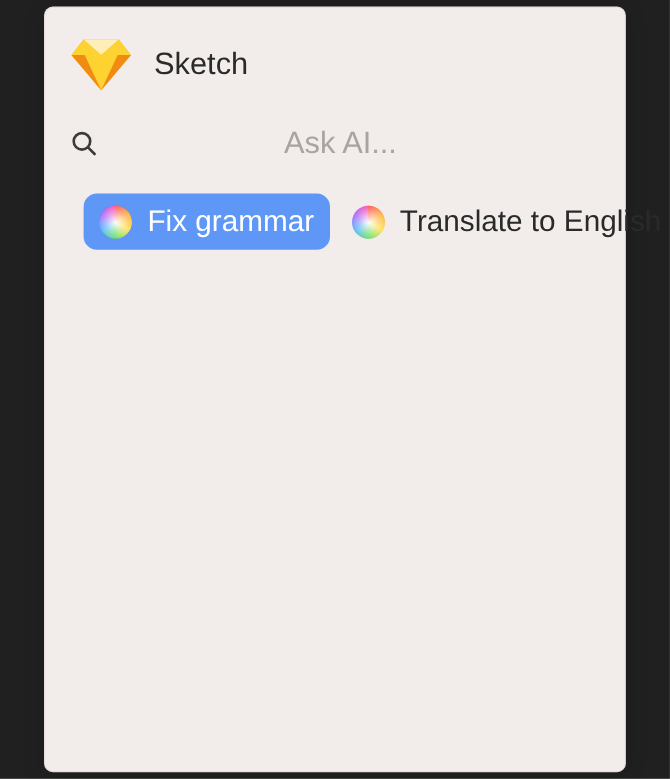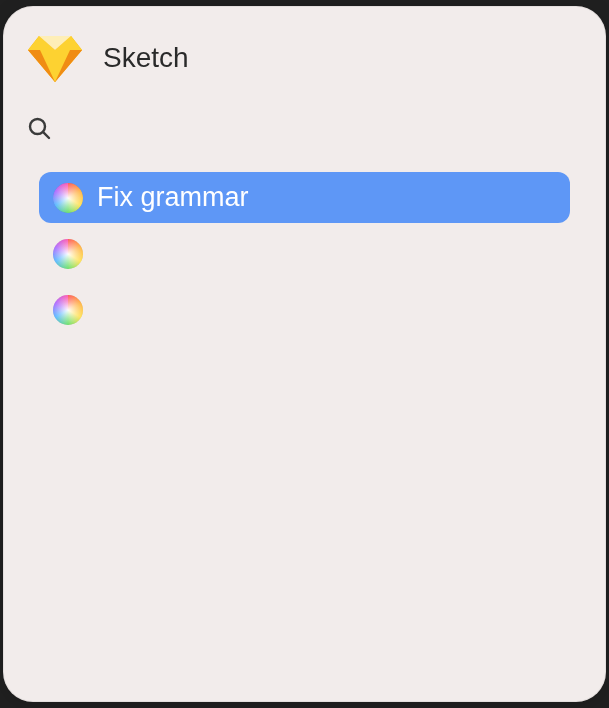--- a/index.html
+++ b/index.html
@@ -10,24 +10,24 @@
     body {
       font-family: -apple-system, BlinkMacSystemFont, "Segoe UI", Helvetica, Arial, sans-serif;
       background: #202020;
       width: 609px;
       height: 708px;
       display: flex;
       align-items: center;
       justify-content: center;
     }
     .panel {
-      width: 603px;
+      width: 529px;
       height: 696px;
       background: #f2eceb;
-      border-radius: 30px;
+      border-radius: 8px;
       box-shadow: 0 4px 20px rgba(0,0,0,0.15), inset 0 0 0 1px rgba(0,0,0,0.06);
       padding: 20px 18px;
       display: flex;
       flex-direction: column;
     }
     .header {
       display: flex;
       align-items: center;
       gap: 20px;
       padding: 8px 6px 24px 6px;
@@ -67,21 +67,21 @@
       color: #2a2a2a;
       outline: none;
       text-align: center;
       padding-right: 28px;
     }
     .search-input::placeholder {
       color: #a9a3a1;
     }
     .command-list {
       display: flex;
-      flex-direction: column;
+      flex-direction: row;
       gap: 6px;
       padding: 0 18px;
     }
     .command-item {
       display: flex;
       align-items: center;
       gap: 14px;
       padding: 10px 14px;
       border-radius: 12px;
       cursor: pointer;
@@ -149,27 +149,29 @@
     <div class="app-title">Sketch</div>
   </div>
 
   <div class="search-row">
     <span class="search-icon">
       <svg width="24" height="24" viewBox="0 0 24 24" fill="none" stroke="currentColor" stroke-width="2.4" stroke-linecap="round">
         <circle cx="10.5" cy="10.5" r="7.5"></circle>
         <line x1="16.2" y1="16.2" x2="22" y2="22"></line>
       </svg>
     </span>
+    <input class="search-input" type="text" placeholder="Ask AI..." style="">
   </div>
 
   <div class="command-list">
     <div class="command-item selected">
       <span class="color-ball"></span>
       <span class="command-label">Fix grammar</span>
     </div>
     <div class="command-item">
       <span class="color-ball"></span>
+      <span class="command-label">Translate to English</span>
     </div>
     <div class="command-item">
       <span class="color-ball"></span>
     </div>
   </div>
 </div>
 
 </body></html>

